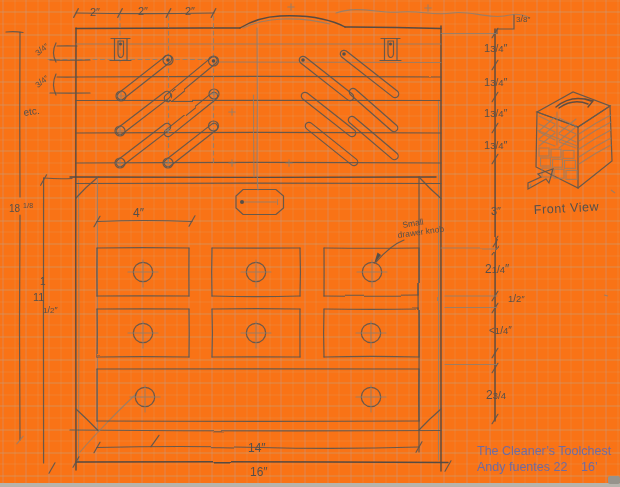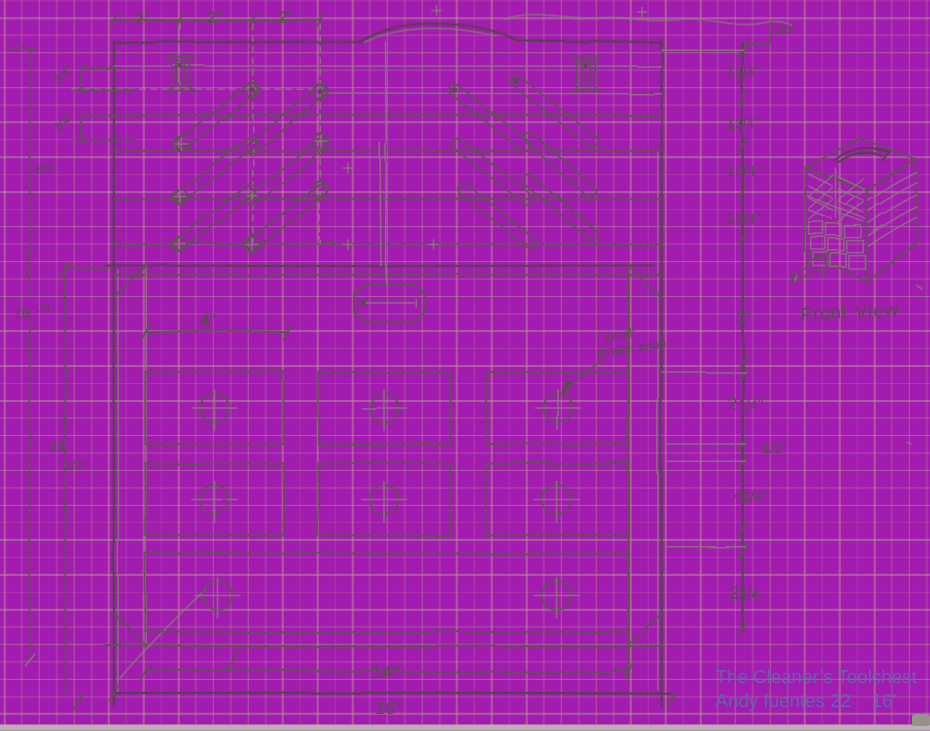--- a/index.html
+++ b/index.html
@@ -1,14 +1,14 @@
 <!DOCTYPE html>
 <html><head><meta charset="utf-8"><style>
 html,body{margin:0;padding:0}
-#page{position:relative;width:620px;height:487px;overflow:hidden;background:#a21caf;font-family:"Liberation Sans",sans-serif}
+#page{position:relative;width:620px;height:487px;overflow:hidden;background:#f97316;font-family:"Liberation Sans",sans-serif}
 #grid{position:absolute;inset:0;
 background-image:
 repeating-linear-gradient(to right, rgba(198,140,128,0.36) 0 1px, transparent 1px 23.2px),
 repeating-linear-gradient(to bottom, rgba(178,165,142,0.33) 0 1px, transparent 1px 23.2px),
 repeating-linear-gradient(to right, rgba(197,182,156,0.18) 0 1px, transparent 1px 11.6px),
 repeating-linear-gradient(to bottom, rgba(197,182,156,0.17) 0 1px, transparent 1px 11.6px);
 background-position: 2.5px 11.5px, 2.5px 11.5px, 2.5px 11.5px, 2.5px 11.5px;}
 #bstrip{position:absolute;left:0;bottom:0;width:620px;height:4.5px;background:#b7b3ac}
 #rsmudge{position:absolute;left:608px;top:476px;width:12px;height:8px;background:#97938c;border-radius:2px}
 svg{position:absolute;left:0;top:0}

